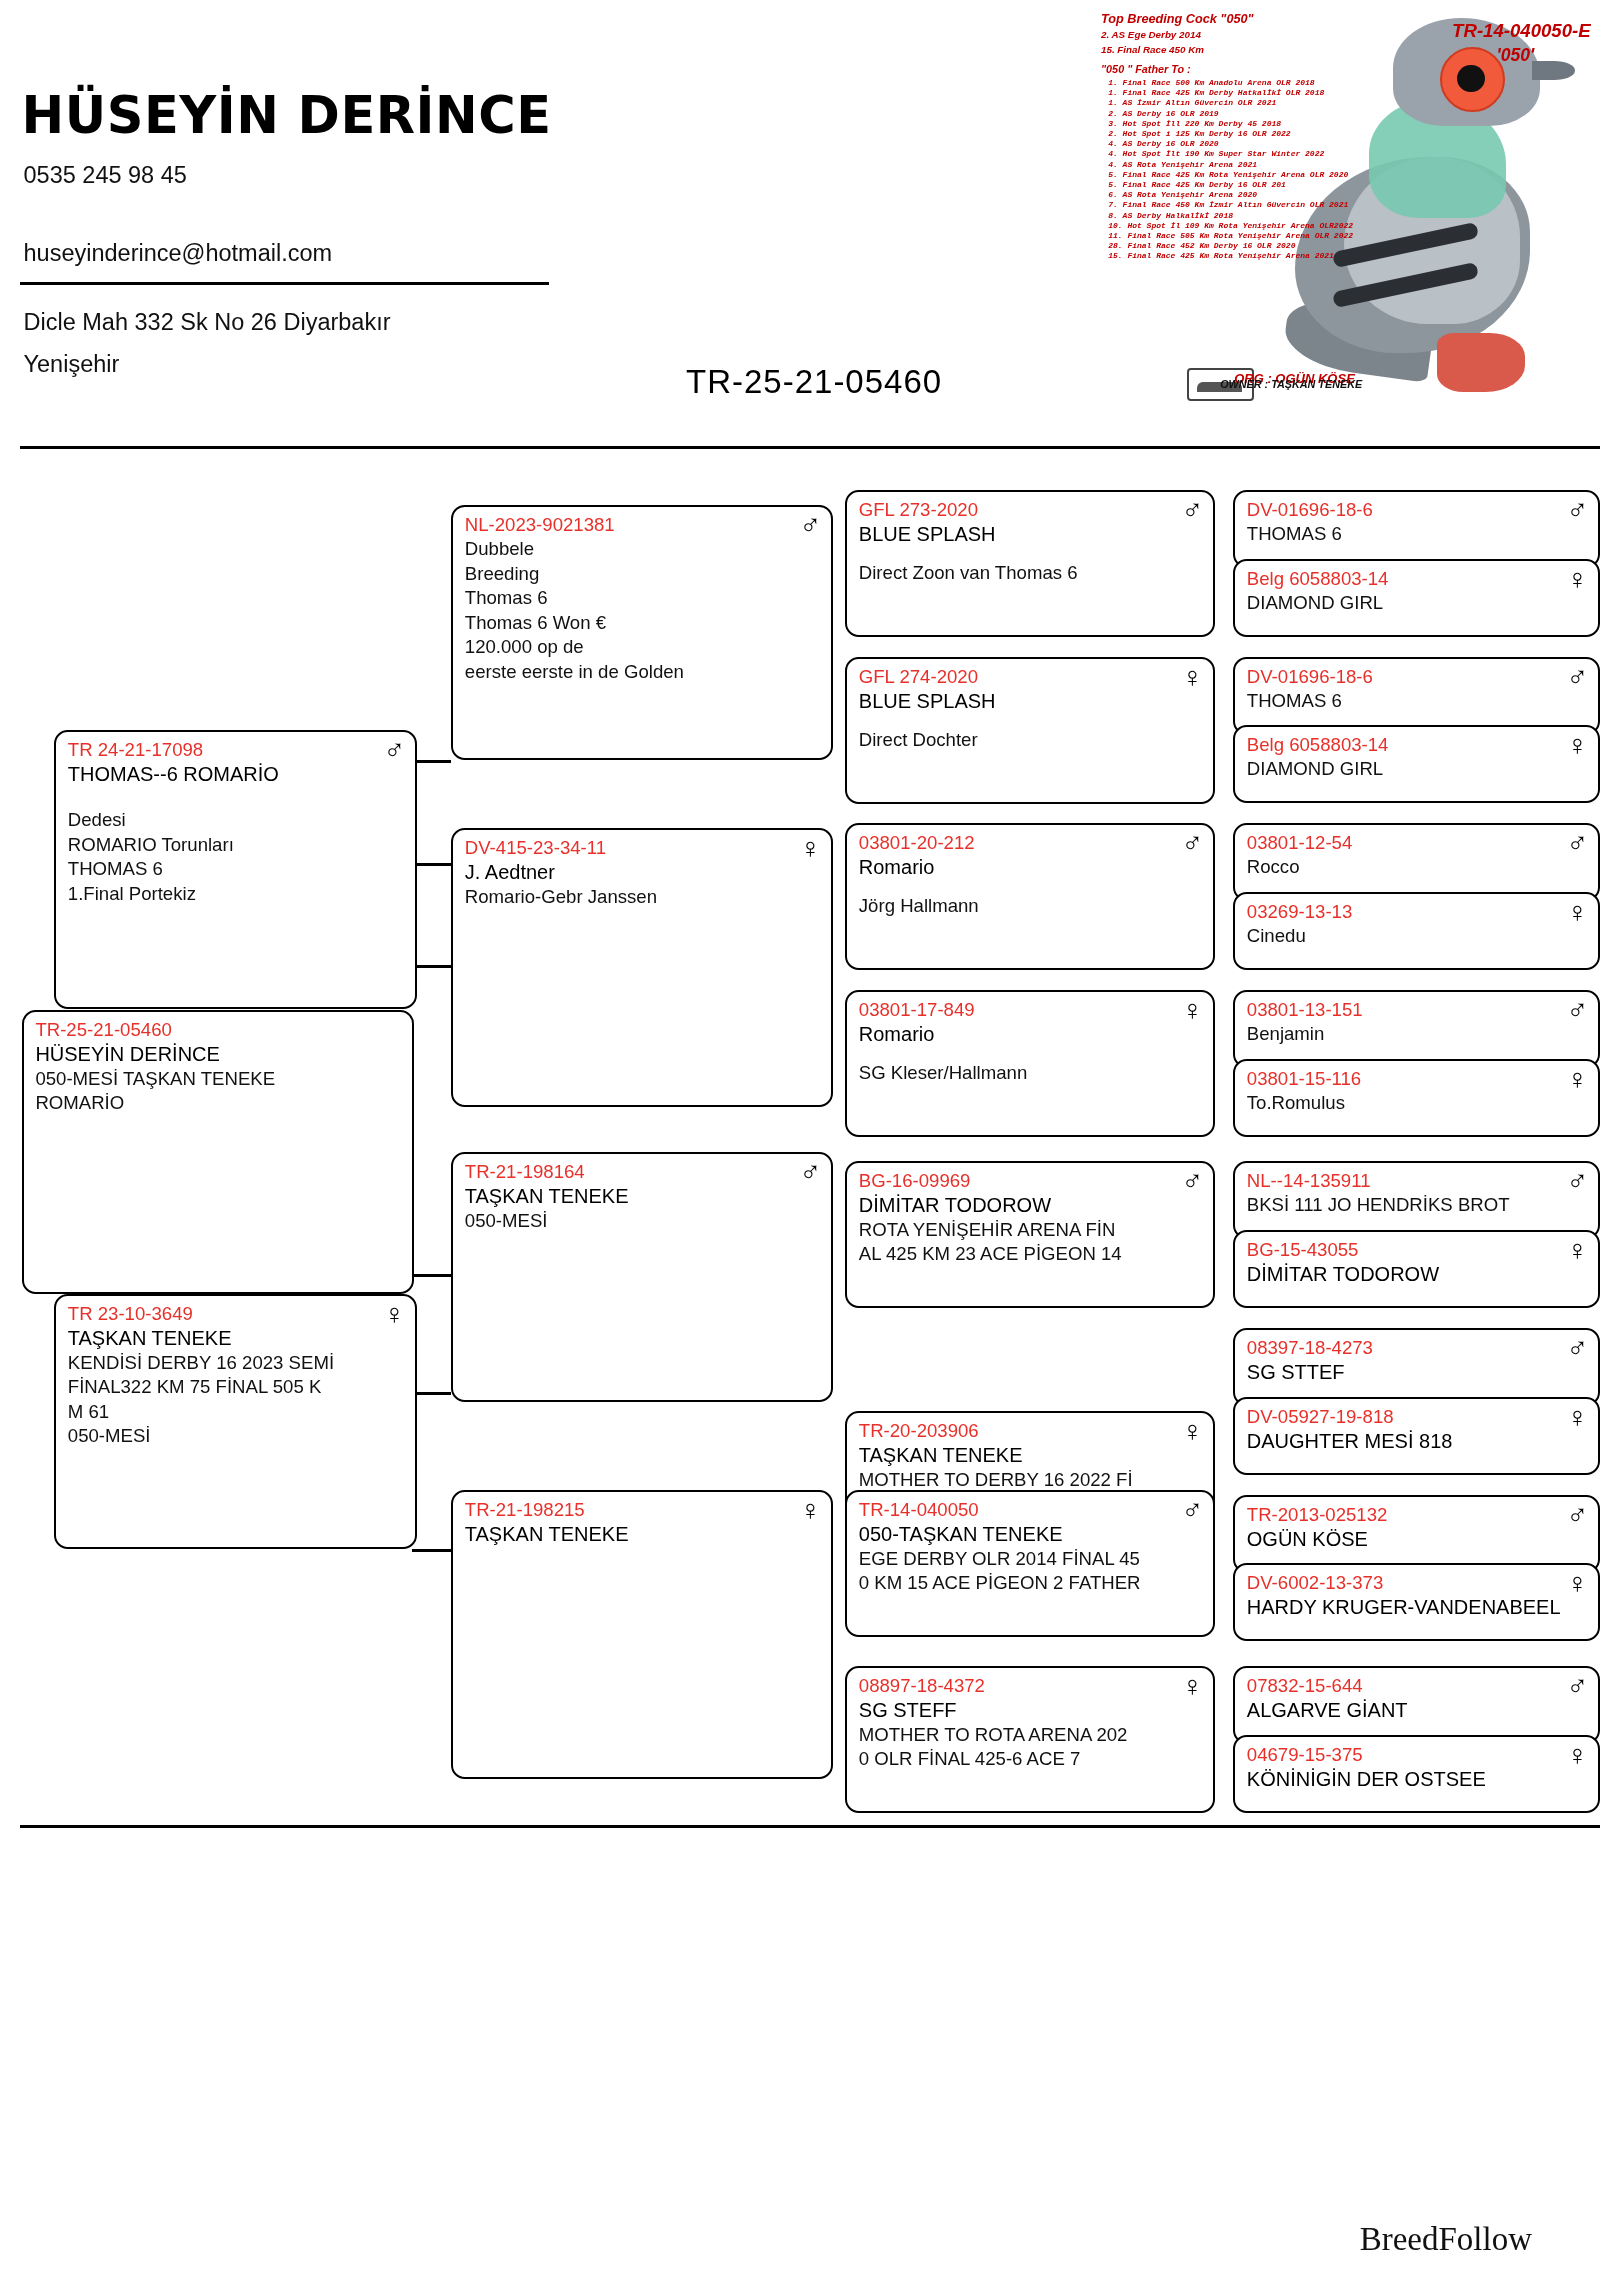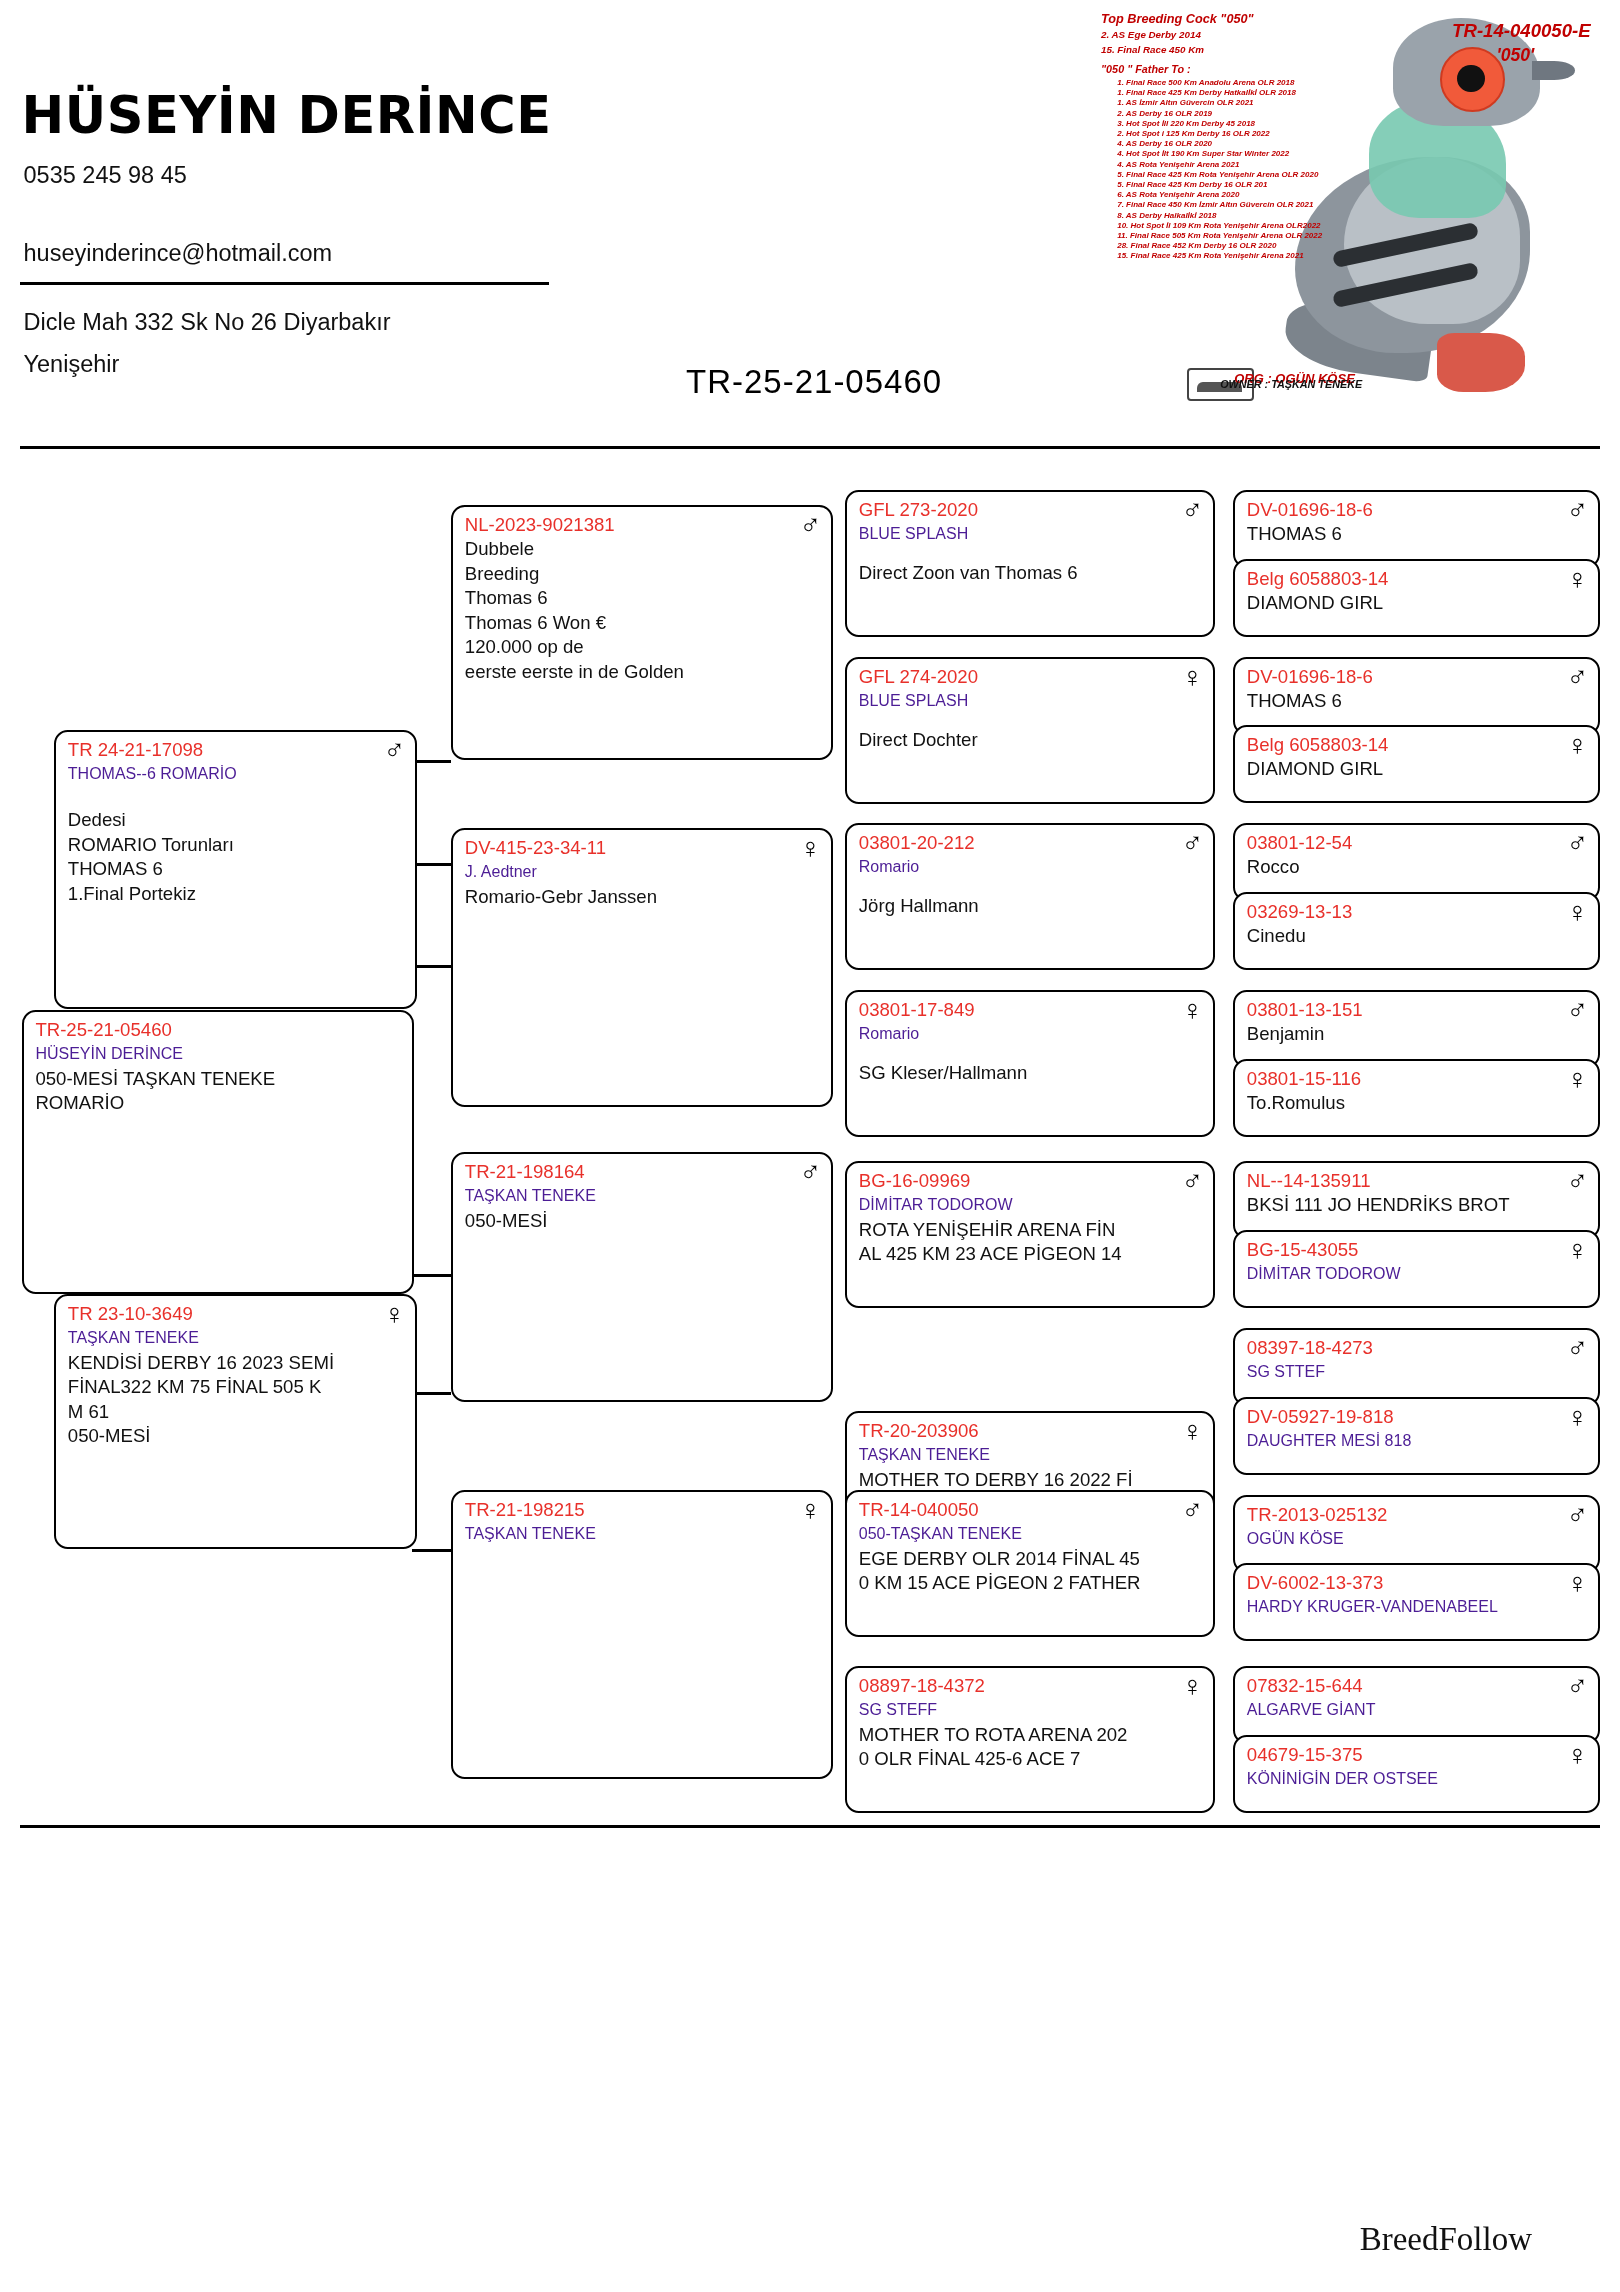--- a/index.html
+++ b/index.html
@@ -230,26 +230,27 @@
     position: absolute;
     left: 11.8px;
     top: 61px;
     font-size: 10.8px;
     font-weight: bold;
     color: #c00000;
     font-style: italic;
   }
   .photo-list {
     position: absolute;
-    left: 28px;
+    left: 19px;
     top: 76px;
     width: 294px;
     margin: 0;
     padding: 0;
     list-style: none;
+    font-family: Liberation Mono, monospace;
   }
   .photo-list li {
     font-size: 8px;
     line-height: 10.2px;
     color: #c00000;
     font-weight: bold;
     font-style: italic;
     white-space: nowrap;
   }
   .photo-ring {
@@ -335,22 +336,22 @@
     padding: 5.9px 9.8px 3.9px 11.8px;
     overflow: hidden;
   }
   .box .ring {
     color: #e8302a;
     font-size: 18.6px;
     line-height: 24.5px;
     white-space: nowrap;
   }
   .box .name {
-    color: #4c1d95;
-    font-size: 16px;
+    color: #000000;
+    font-size: 20px;
     line-height: 24.5px;
     white-space: nowrap;
   }
   .box .txt {
     color: #111;
     font-size: 18.6px;
     line-height: 24.5px;
     white-space: nowrap;
   }
   .sex {

